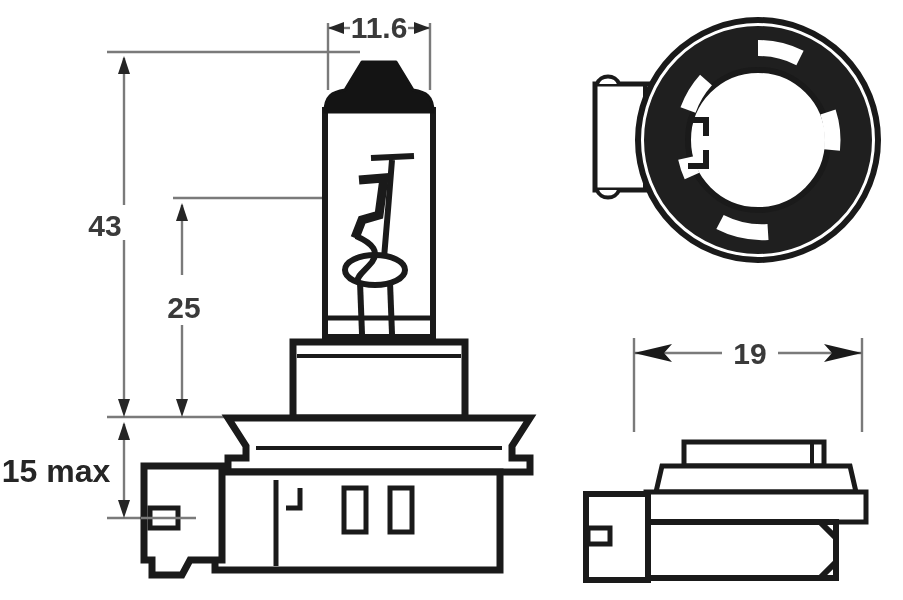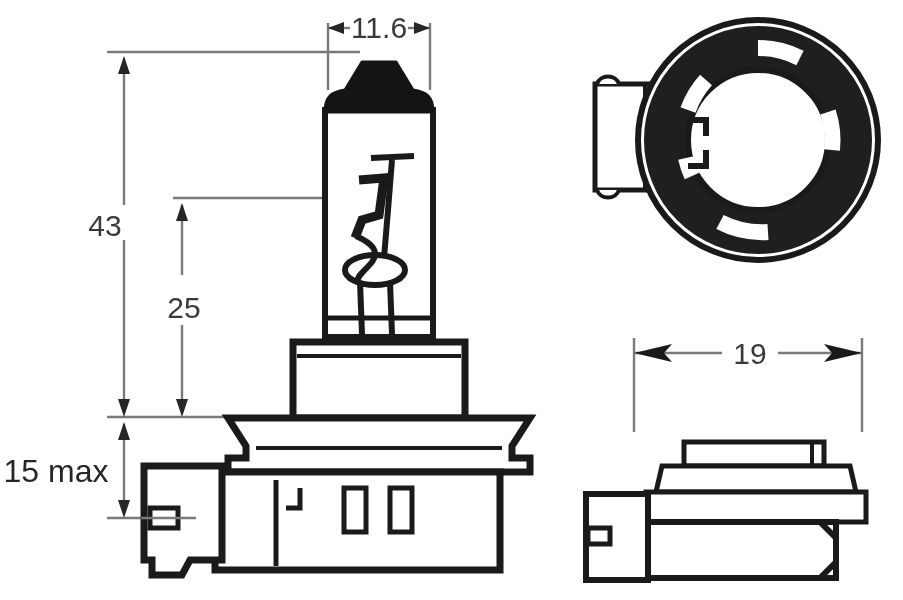--- a/index.html
+++ b/index.html
@@ -7,20 +7,21 @@
     padding: 0;
     background: #ffffff;
   }
   #root {
     position: relative;
     width: 903px;
     height: 600px;
     background: #ffffff;
     font-family: "Liberation Sans", sans-serif;
     overflow: hidden;
+    font-weight: bold;
   }
   svg.drawing {
     position: absolute;
     left: 0;
     top: 0;
     width: 903px;
     height: 600px;
     display: block;
   }
   .dim-text {

